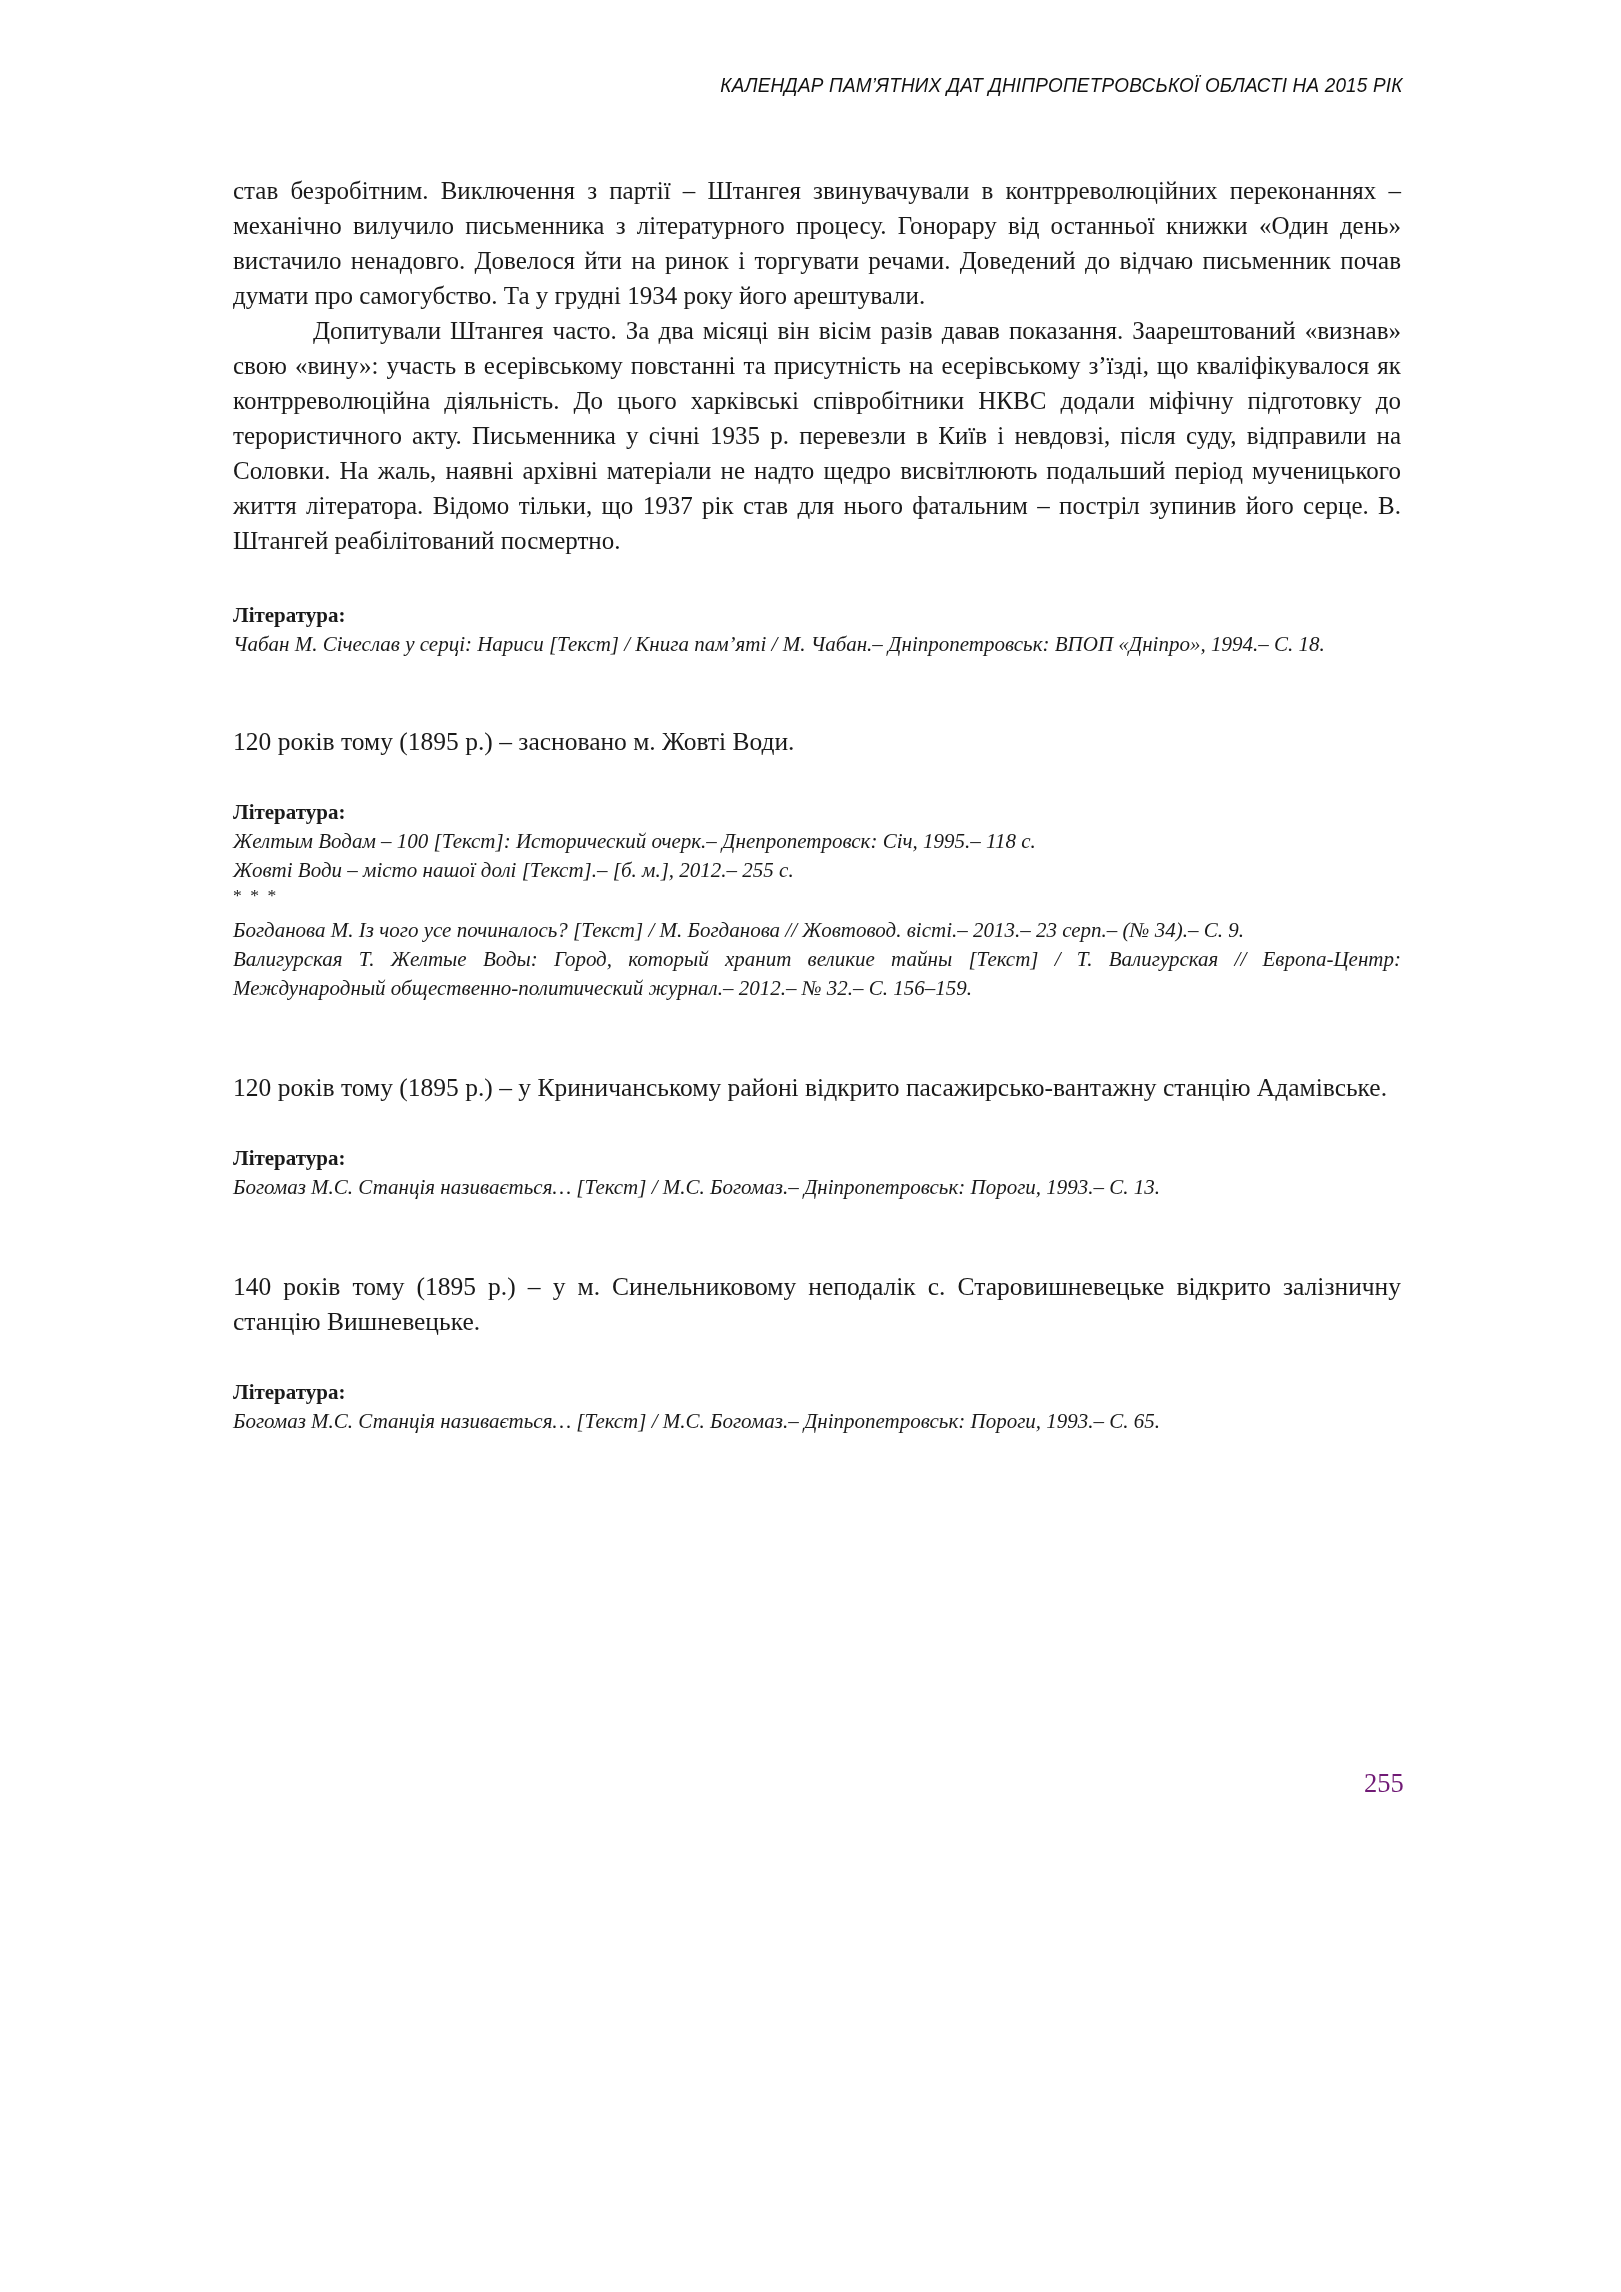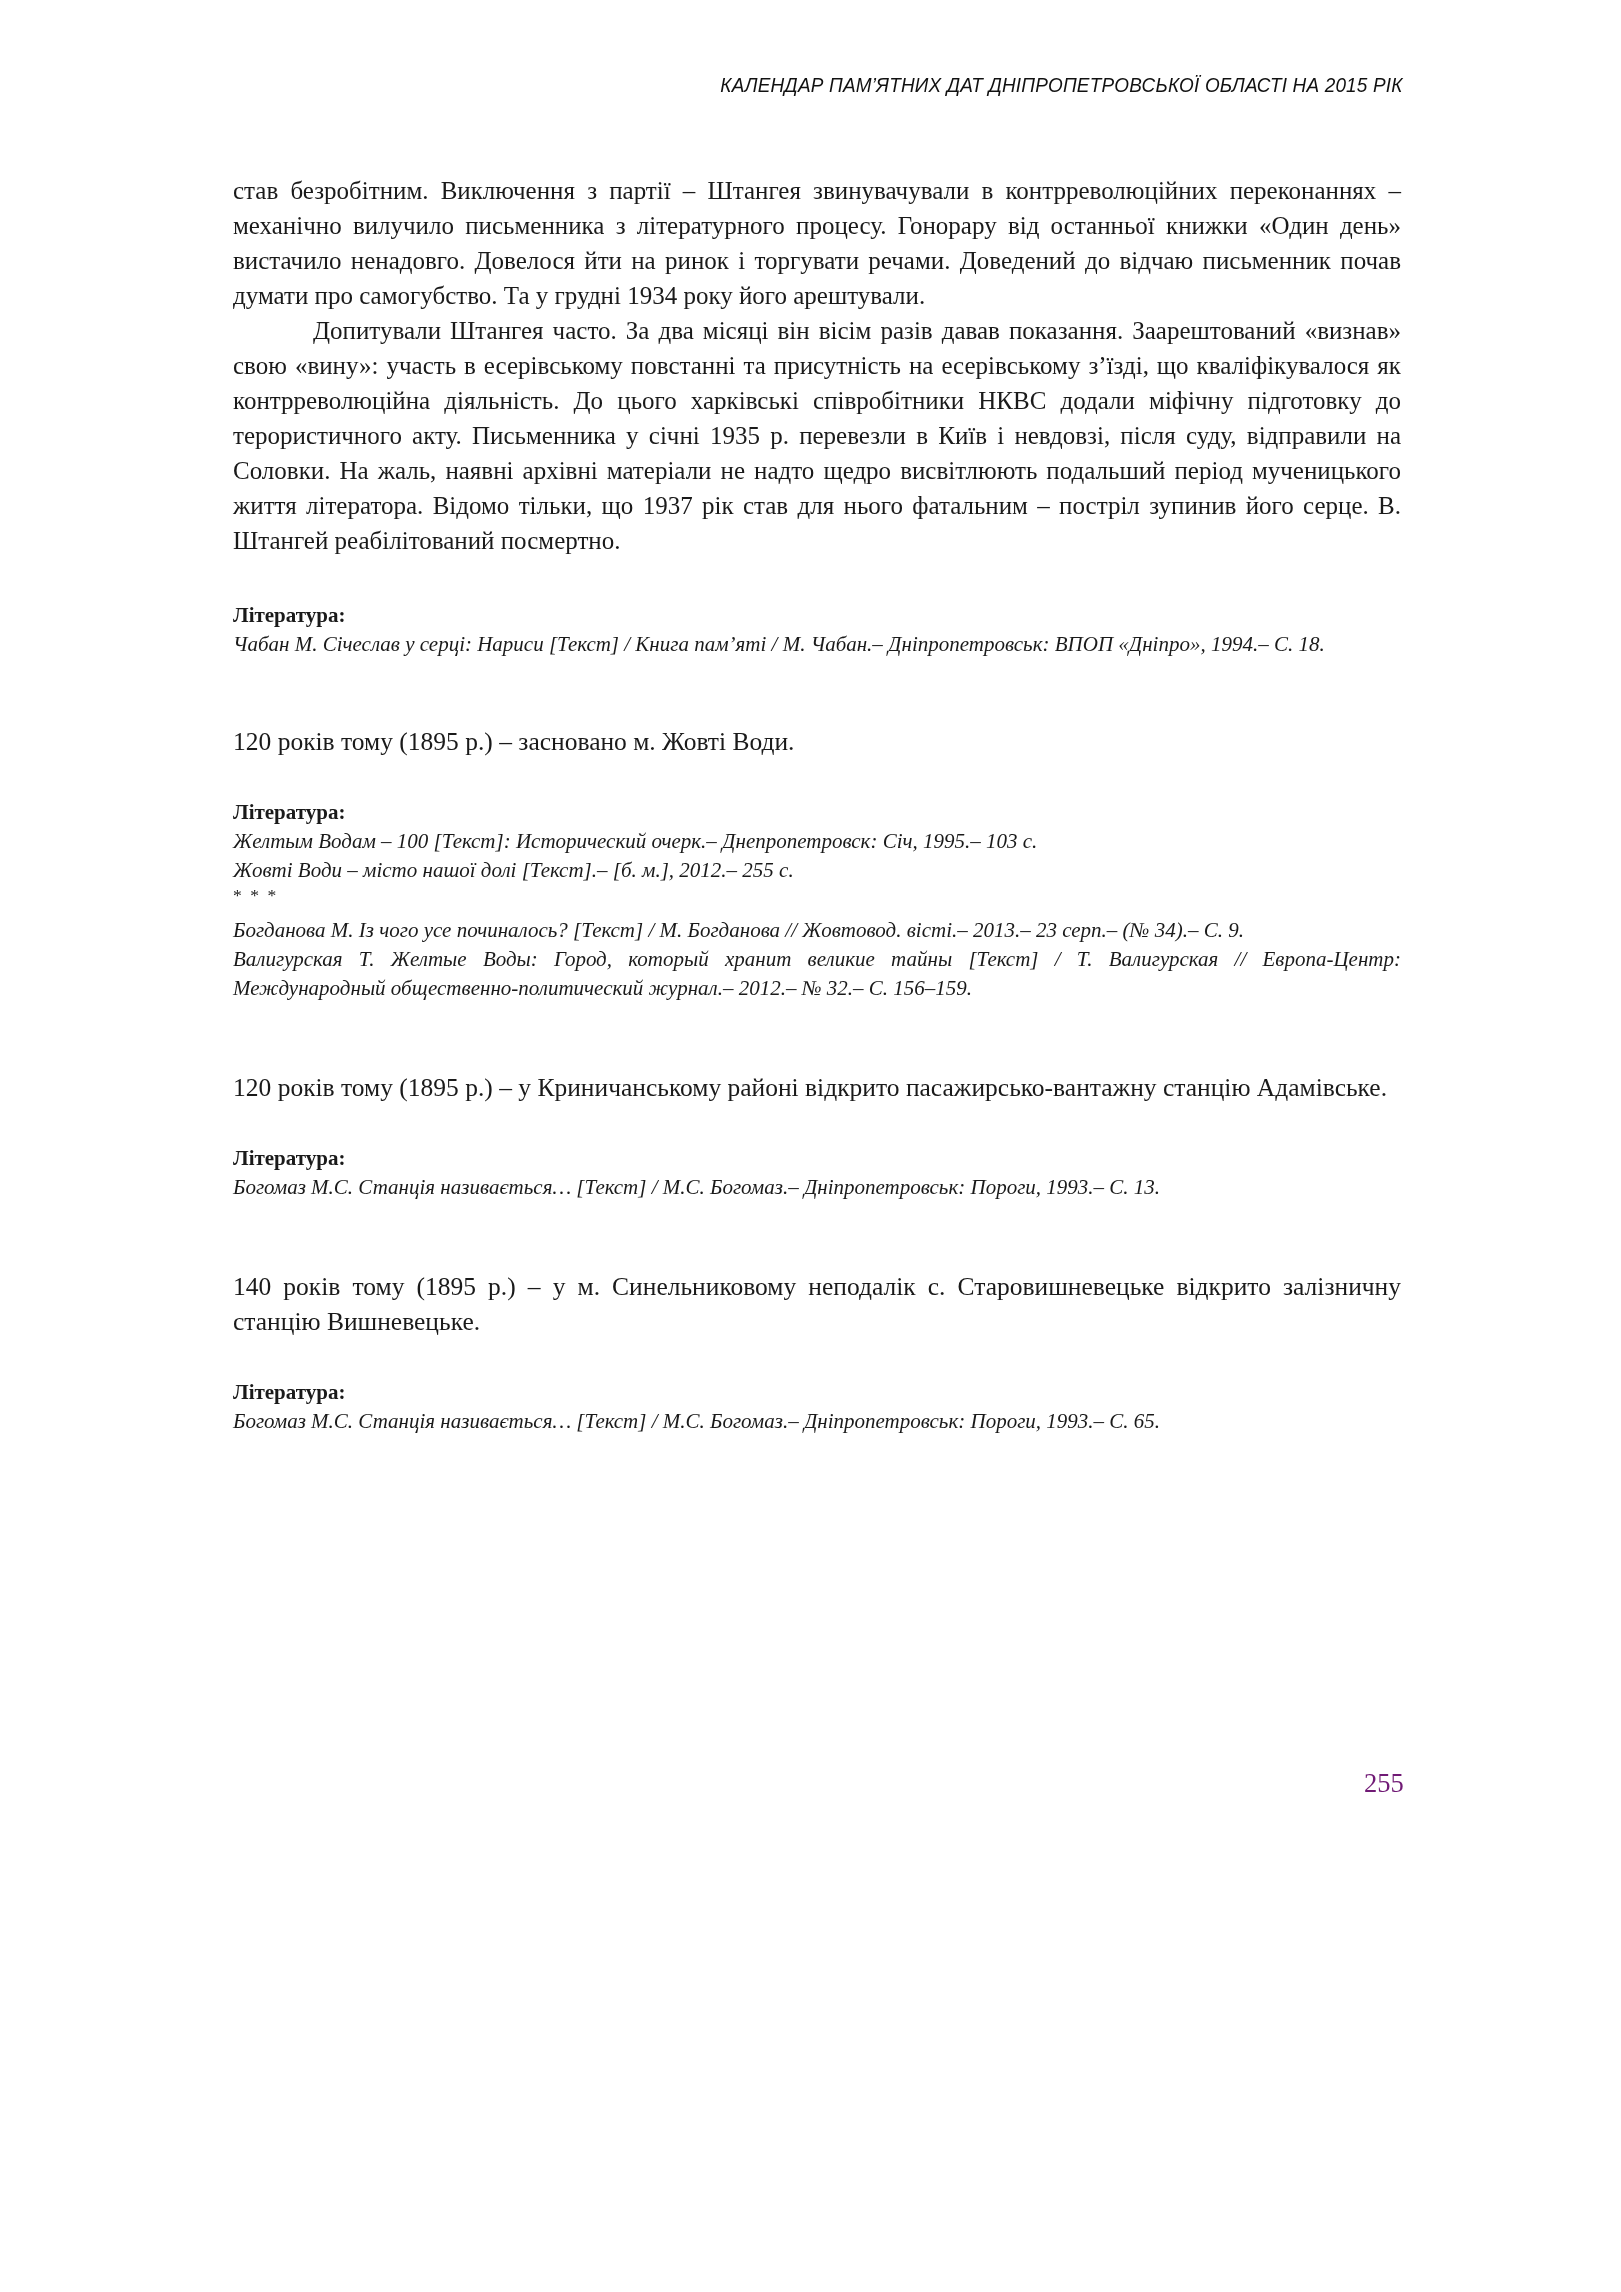--- a/index.html
+++ b/index.html
@@ -39,21 +39,21 @@
     <div class="lit-block">
       <p class="lit-label">Література:</p>
       <p class="ref">Чабан М. Січеслав у серці: Нариси [Текст] / Книга пам’яті / М. Чабан.– Дніпропетровськ: ВПОП «Дніпро», 1994.– С. 18.</p>
     </div>
   </div>
 
   <div class="section s1">
     <p class="event-title">120 років тому (1895 р.) – засновано м. Жовті Води.</p>
     <div class="lit-block">
       <p class="lit-label">Література:</p>
-      <p class="ref">Желтым Водам – 100 [Текст]: Исторический очерк.– Днепропетровск: Січ, 1995.– 103 с.</p>
+      <p class="ref">Желтым Водам – 100 [Текст]: Исторический очерк.– Днепропетровск: Січ, 1995.– 118 с.</p>
       <p class="ref">Жовті Води – місто нашої долі [Текст].– [б. м.], 2012.– 255 с.</p>
       <p class="stars">* * *</p>
       <p class="ref after-stars">Богданова  М. Із чого усе починалось? [Текст] / М. Богданова // Жовтовод. вісті.– 2013.– 23 серп.– (№ 34).– С. 9.</p>
       <p class="ref">Валигурская Т. Желтые Воды: Город, который хранит великие тайны [Текст] / Т. Валигурская // Европа-Центр: Международный общественно-политический журнал.– 2012.– № 32.– С. 156–159.</p>
     </div>
   </div>
 
   <div class="section s2">
     <p class="event-title">120 років тому (1895 р.) – у Криничанському районі відкрито пасажирсько-вантажну станцію Адамівське.</p>
     <div class="lit-block">

